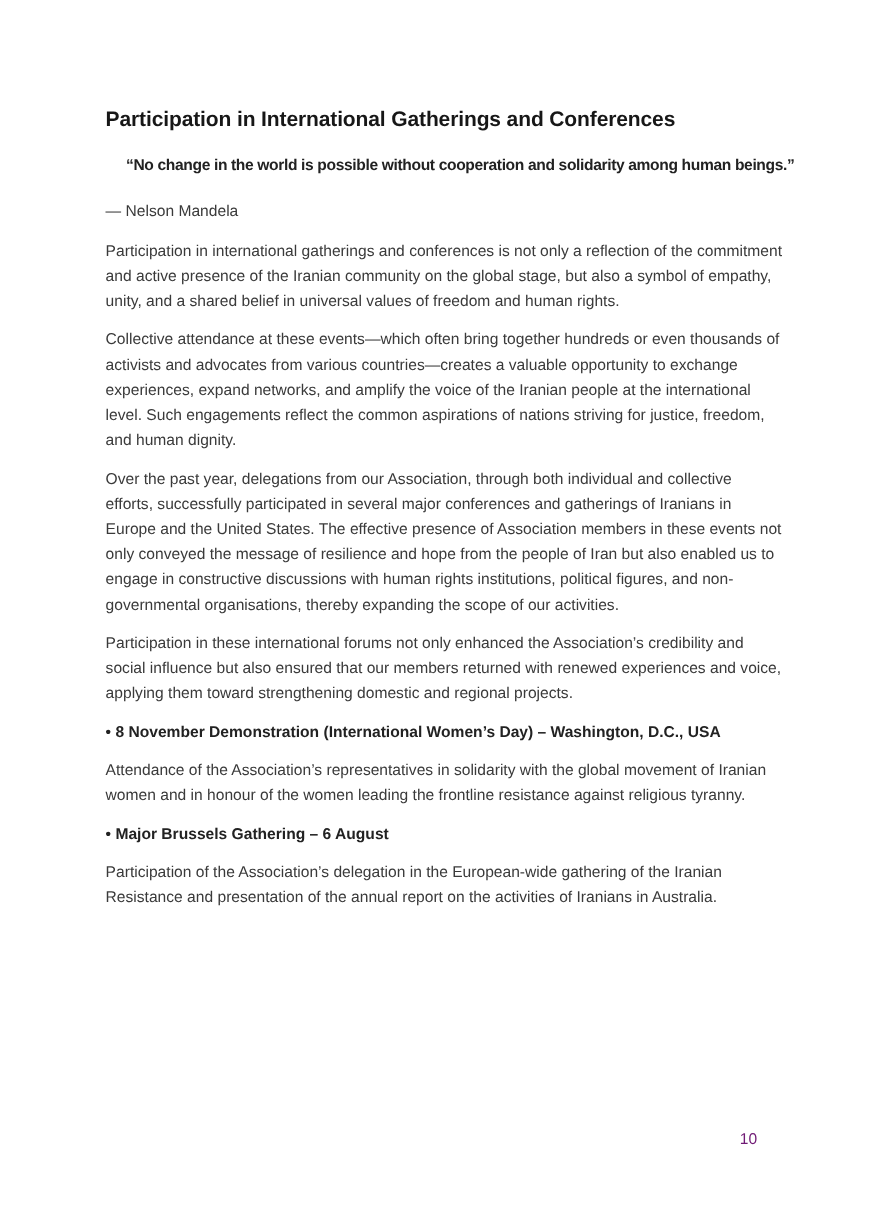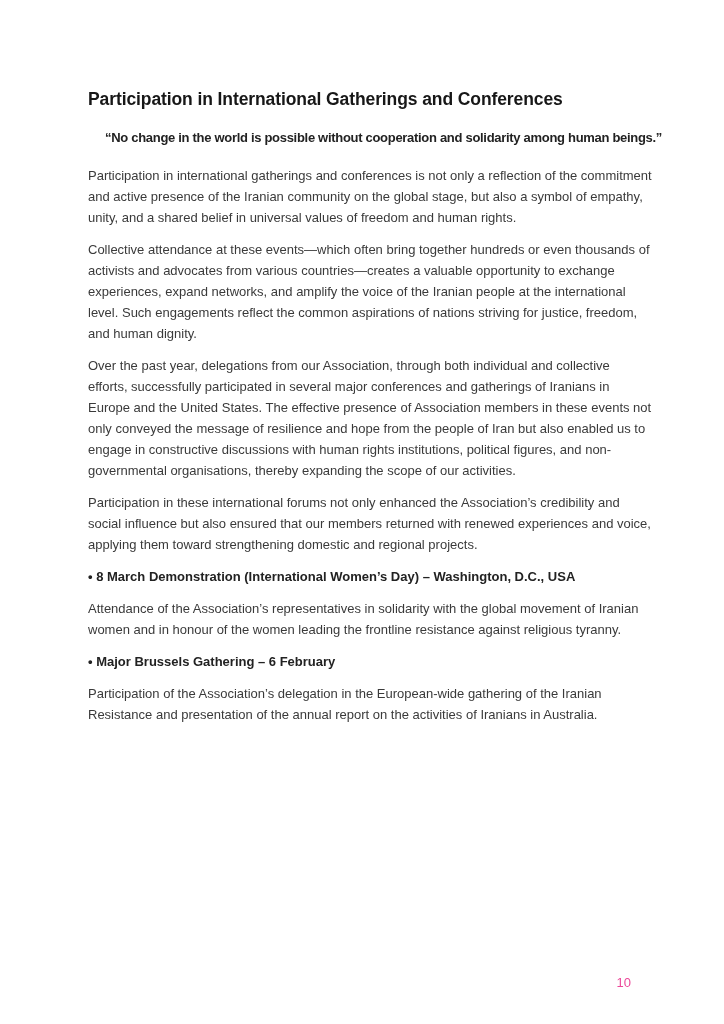--- a/index.html
+++ b/index.html
@@ -48,52 +48,53 @@
   .body-para {
     margin: 0 16px 11px 0;
   }
   .bullet-heading {
     margin: 0 0 11px 0;
     font-weight: bold;
     color: #222222;
   }
   .page-number {
     position: absolute;
-    top: 972px;
+    top: 938px;
     right: 89px;
     font-family: "Liberation Sans", "DejaVu Sans", sans-serif;
     font-size: 13px;
     line-height: 21px;
-    color: #ec4899;
+    color: #701a75;
   }
 </style>
 </head>
 <body>
 
 <div class="page">
   <div class="content">
 
     <h1 class="doc-title">Participation in International Gatherings and Conferences</h1>
 
     <p class="quote-text">“No change in the world is possible without cooperation and solidarity among human beings.”</p>
 
+    <p class="quote-attribution">— Nelson Mandela</p>
 
     <p class="body-para">Participation in international gatherings and conferences is not only a reflection of the commitment and active presence of the Iranian community on the global stage, but also a symbol of empathy, unity, and a shared belief in universal values of freedom and human rights.</p>
 
     <p class="body-para">Collective attendance at these events—which often bring together hundreds or even thousands of activists and advocates from various countries—creates a valuable opportunity to exchange experiences, expand networks, and amplify the voice of the Iranian people at the international level. Such engagements reflect the common aspirations of nations striving for justice, freedom, and human dignity.</p>
 
     <p class="body-para">Over the past year, delegations from our Association, through both individual and collective efforts, successfully participated in several major conferences and gatherings of Iranians in Europe and the United States. The effective presence of Association members in these events not only conveyed the message of resilience and hope from the people of Iran but also enabled us to engage in constructive discussions with human rights institutions, political figures, and non-governmental organisations, thereby expanding the scope of our activities.</p>
 
     <p class="body-para">Participation in these international forums not only enhanced the Association’s credibility and social influence but also ensured that our members returned with renewed experiences and voice, applying them toward strengthening domestic and regional projects.</p>
 
 
-    <p class="bullet-heading">• 8 March Demonstration (International Women’s Day) – Washington, D.C., USA</p>
+    <p class="bullet-heading">• 8 November Demonstration (International Women’s Day) – Washington, D.C., USA</p>
 
     <p class="body-para">Attendance of the Association’s representatives in solidarity with the global movement of Iranian women and in honour of the women leading the frontline resistance against religious tyranny.</p>
 
-    <p class="bullet-heading">• Major Brussels Gathering – 6 February</p>
+    <p class="bullet-heading">• Major Brussels Gathering – 6 August</p>
 
     <p class="body-para">Participation of the Association’s delegation in the European-wide gathering of the Iranian Resistance and presentation of the annual report on the activities of Iranians in Australia.</p>
 
   </div>
 
   <div class="page-number">10</div>
 </div>
 
 </body></html>

